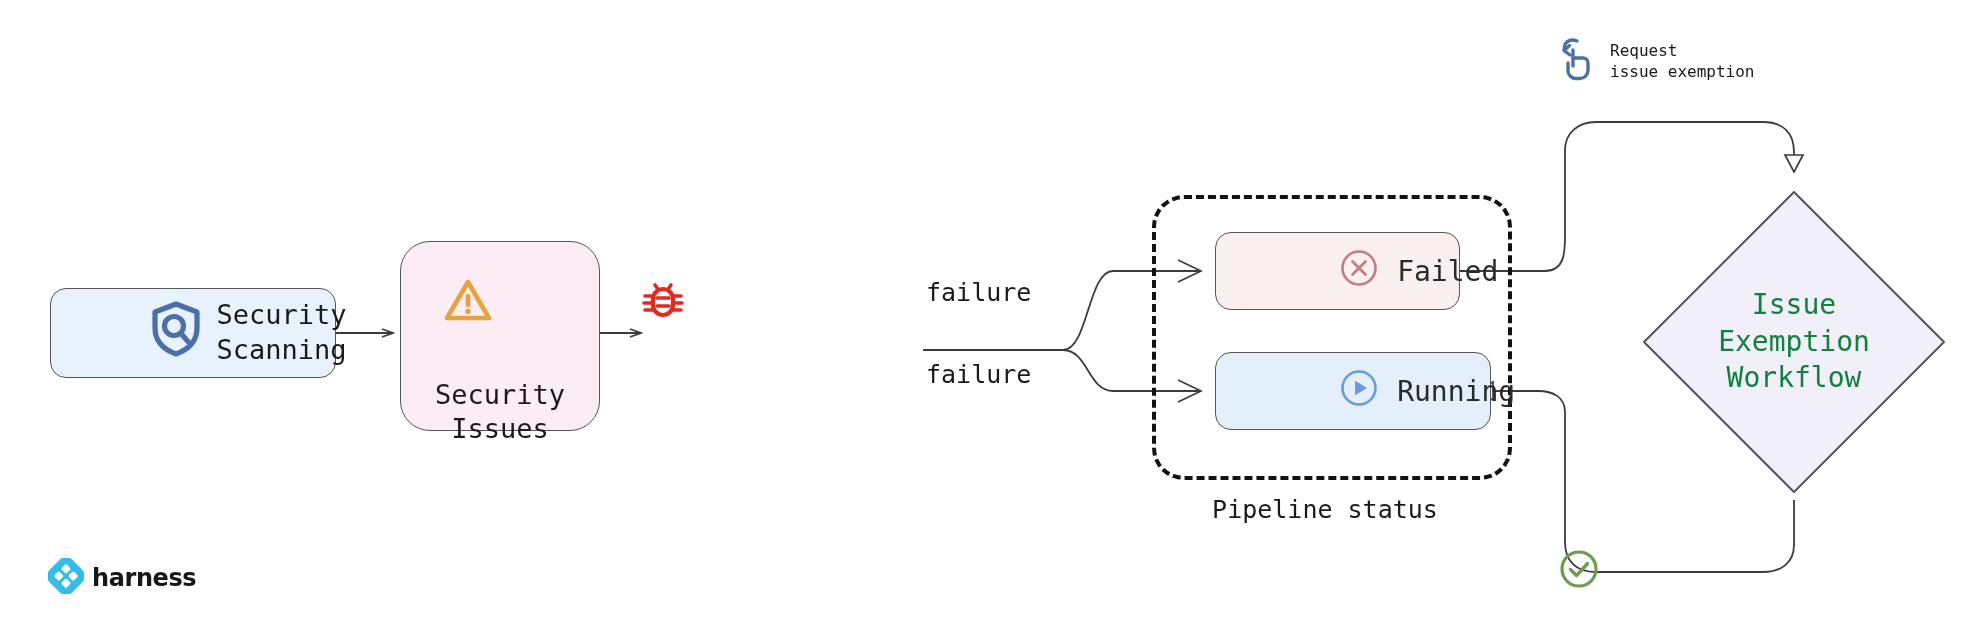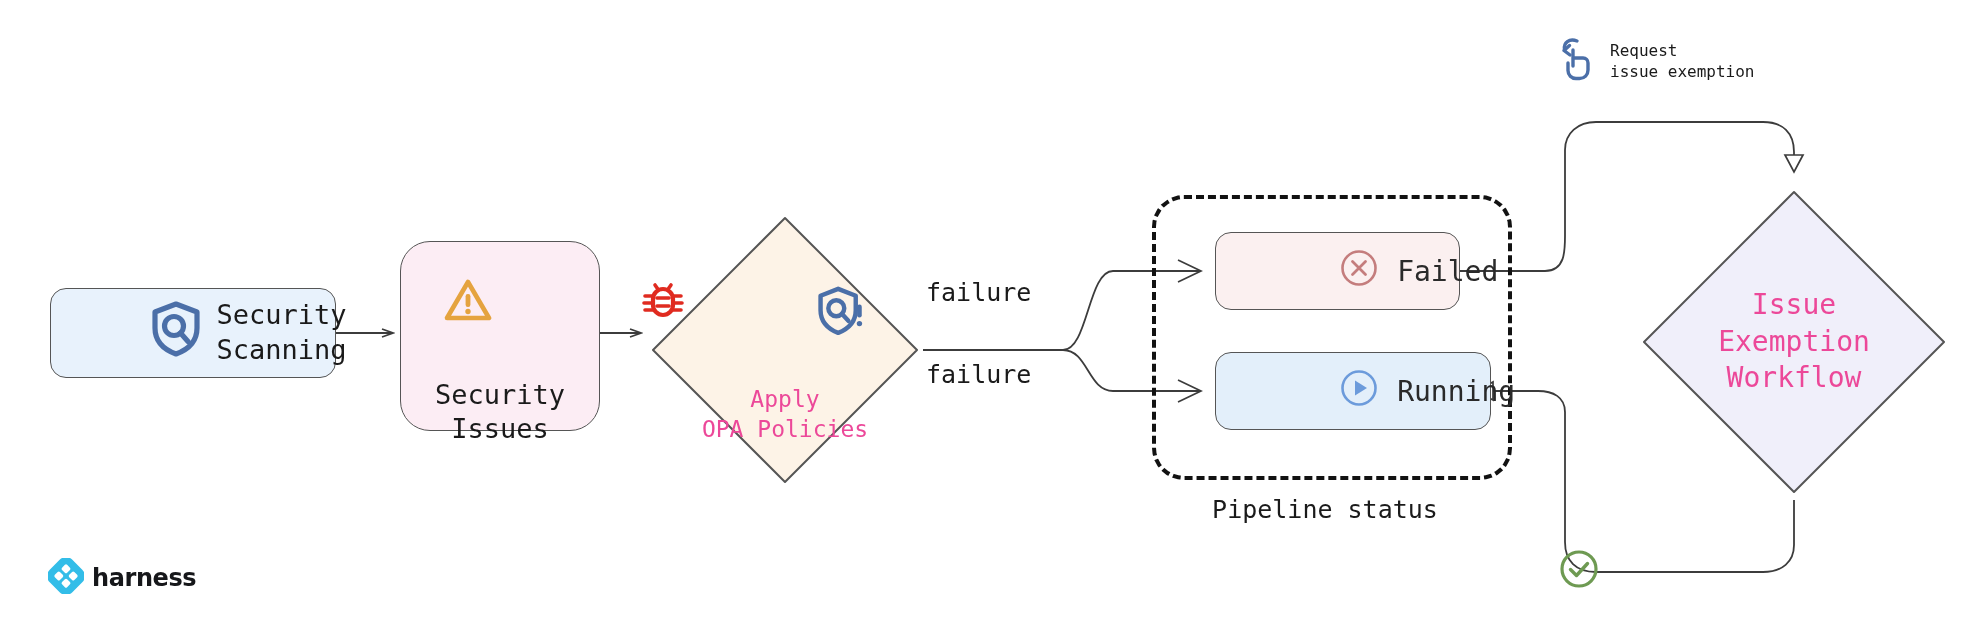--- a/index.html
+++ b/index.html
@@ -81,21 +81,21 @@
     left: 0; top: 0;
     width: 100%; height: 100%;
   }
   .diamond-content {
     position: relative;
     z-index: 2;
     display: flex;
     flex-direction: column;
     align-items: center;
     justify-content: center;
-    color: #ec4899;
+    color: #15803d;
     font-family: "DejaVu Sans Mono", "Liberation Mono", monospace;
     text-align: center;
     line-height: 1.3;
     white-space: pre;
   }
   #opa-diamond {
     left: 647px; top: 212px;
     width: 276px; height: 276px;
   }
   #opa-diamond .diamond-content { font-size: 23px; gap: 8px; }
@@ -261,38 +261,20 @@
           <rect x="13" y="12" width="20" height="26" rx="10" stroke="#E02B20" stroke-width="4.2" fill="none"></rect>
           <path d="M13 19 H5 M13 26 H4 M13 33 H5 M33 19 H41 M33 26 H42 M33 33 H41" stroke="#E02B20" stroke-width="3.6" stroke-linecap="round"></path>
           <path d="M17 21 H29 M17 29 H29" stroke="#E02B20" stroke-width="3.6" stroke-linecap="round"></path>
         </svg>
       </span>
     </span>
     <span>Security
 Issues</span>
   </div>
 
-  <div class="diamond-wrap" id="opa-diamond">
-    <svg class="diamond-shape" viewBox="0 0 276 276" preserveAspectRatio="none">
-      <path d="M138 6 L270 138 L138 270 L6 138 Z" fill="#FDF3E7" stroke="#555555" stroke-width="2" stroke-linejoin="round"></path>
-    </svg>
-    <div class="diamond-content">
-      <span>
-        <svg width="50" height="54" viewBox="0 0 54 58" fill="none">
-          <path d="M25 4 L44 11.5 V27 C44 40 35 47.5 25 51.5 C15 47.5 6 40 6 27 V11.5 Z" stroke="#4B6FA8" stroke-width="4.8" stroke-linejoin="round" fill="none"></path>
-          <circle cx="23" cy="25" r="8.6" stroke="#4B6FA8" stroke-width="4.8" fill="none"></circle>
-          <path d="M29 31 L36 38.5" stroke="#4B6FA8" stroke-width="4.8" stroke-linecap="round"></path>
-          <rect x="45.5" y="21" width="5" height="14" rx="2.4" fill="#4B6FA8"></rect>
-          <circle cx="48" cy="41.5" r="2.9" fill="#4B6FA8"></circle>
-        </svg>
-      </span>
-      <span>Apply
-OPA Policies</span>
-    </div>
-  </div>
 
   <div class="edge-label" id="label-failure">failure</div>
   <div class="edge-label" id="label-success">failure</div>
 
   <div id="pipeline-cluster"></div>
   <div class="caption" id="pipeline-caption">Pipeline status</div>
 
   <div class="status-node" id="node-failed">
     <span>
       <svg width="40" height="40" viewBox="0 0 40 40" fill="none">

